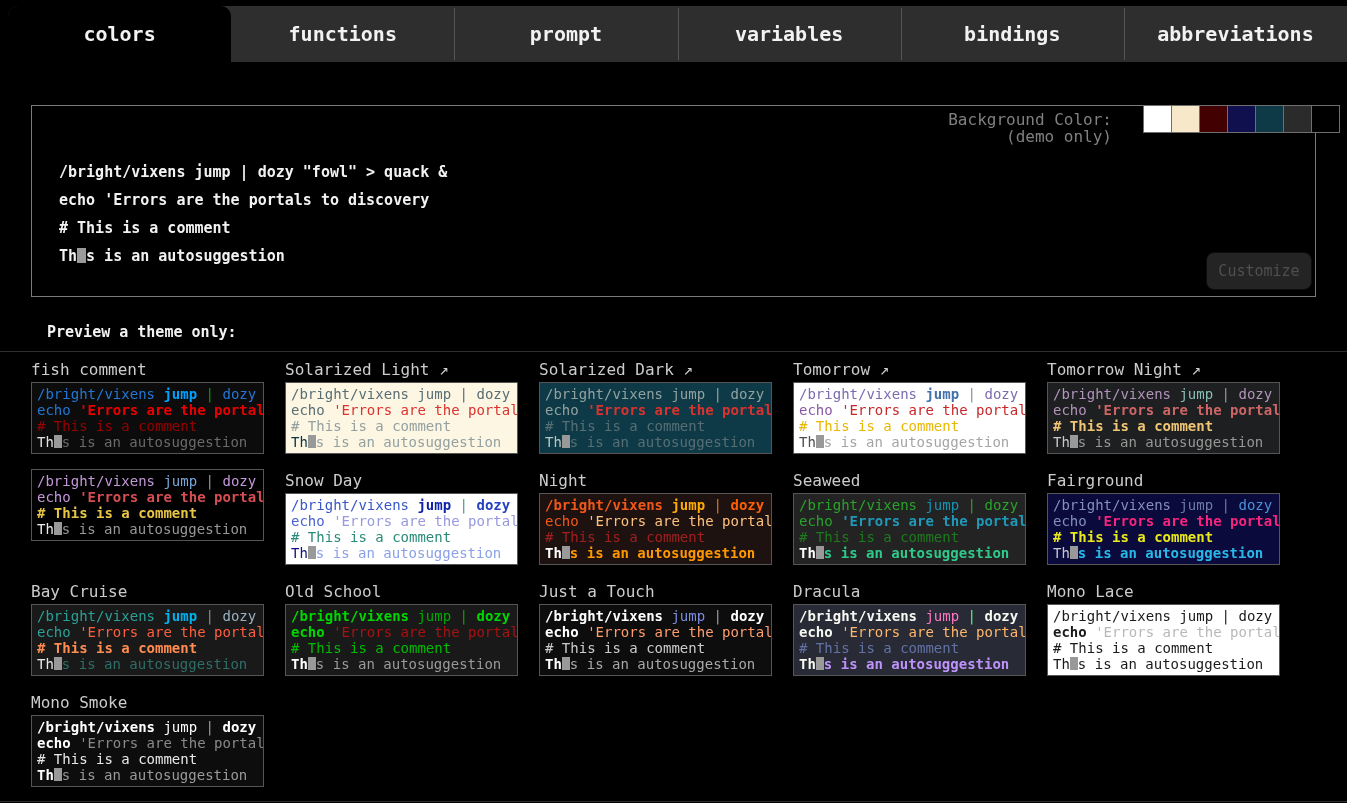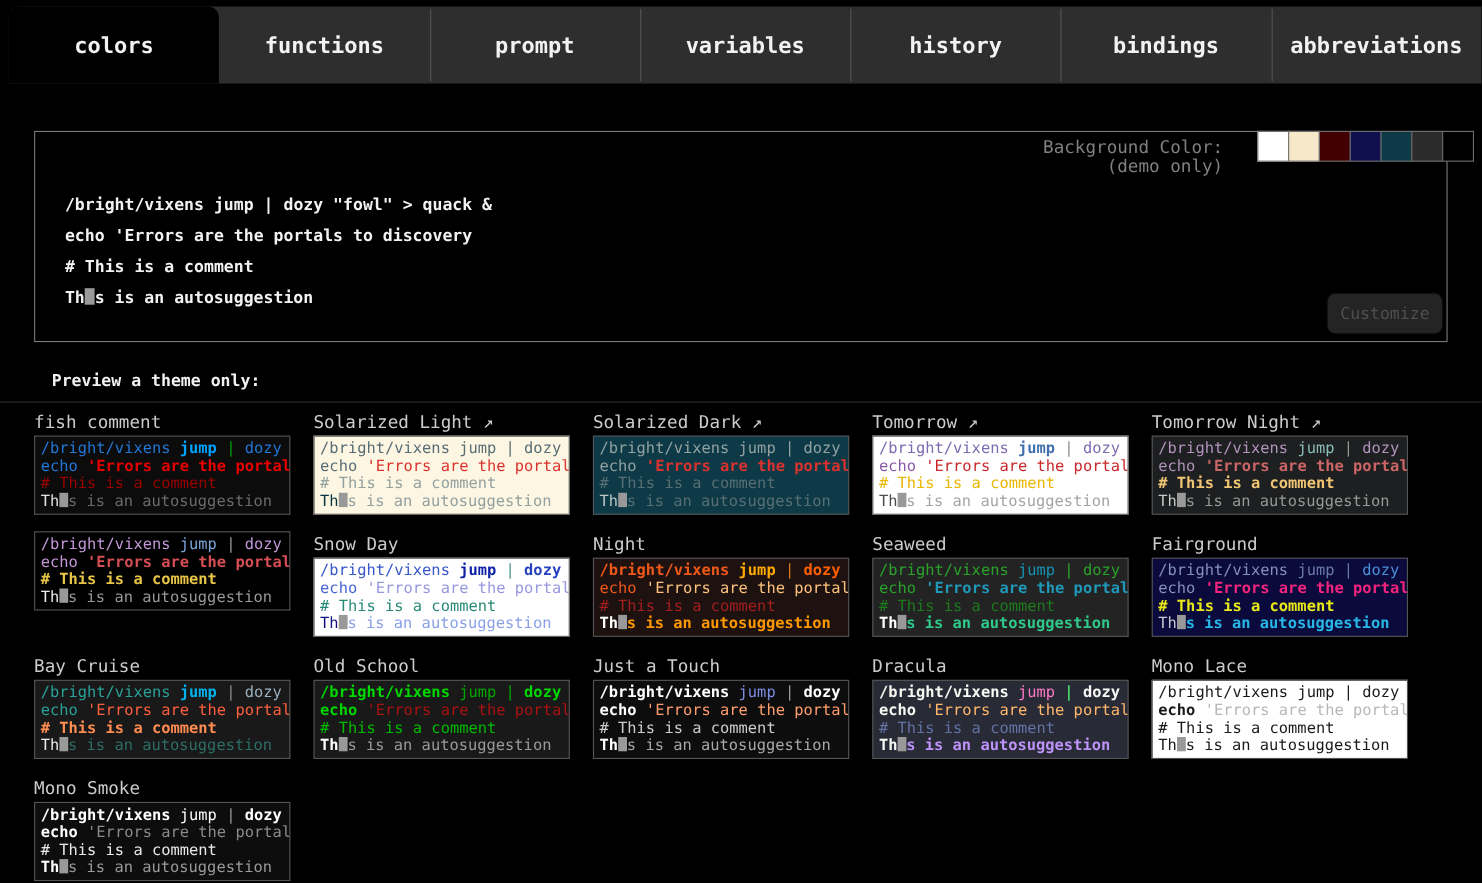--- a/index.html
+++ b/index.html
@@ -2,21 +2,21 @@
 <html><head>
 <meta charset="utf-8">
 <style>
   html,body { margin:0; padding:0; }
   body {
     width:1347px; height:803px; background:#000; overflow:hidden;
     font-family:"DejaVu Sans Mono", monospace;
   }
   
   .tabbar {
-    display:flex; margin:6px 0 0 8px; height:70px;
+    display:flex; margin:6px 0 0 8px; height:56px;
     background:#2e2e2e; border-radius:10px 0 0 0;
   }
   .tab {
     flex:1; display:flex; align-items:center; justify-content:center;
     color:#f2f2f2; font-size:20px; font-weight:bold;
     border-radius:10px 10px 0 0; cursor:pointer; position:relative;
   }
   .tab:not(:first-child)::before {
     content:""; position:absolute; left:0; top:2px; bottom:2px; width:1px; background:#555;
   }
@@ -58,21 +58,20 @@
   .cursor-small { display:inline-block; width:8px; height:13px; background:#9a9a9a; vertical-align:-1px; }
 </style>
 </head>
 <body>
 
 <nav class="tabbar" id="tab-bar">
     <div class="tab active">colors</div>
     <div class="tab">functions</div>
     <div class="tab">prompt</div>
     <div class="tab">variables</div>
-    <div class="tab">history</div>
     <div class="tab">bindings</div>
     <div class="tab">abbreviations</div>
   </nav>
 
 <section class="panel">
   <div class="bg-labels"><span>Background Color:</span><br><span>(demo only)</span></div>
   <div class="swatches" id="swatches">
       <div class="swatch" style="background: rgb(255, 255, 255);"></div>
       <div class="swatch" style="background: rgb(246, 232, 200);"></div>
       <div class="swatch" style="background: rgb(66, 0, 0);"></div>

